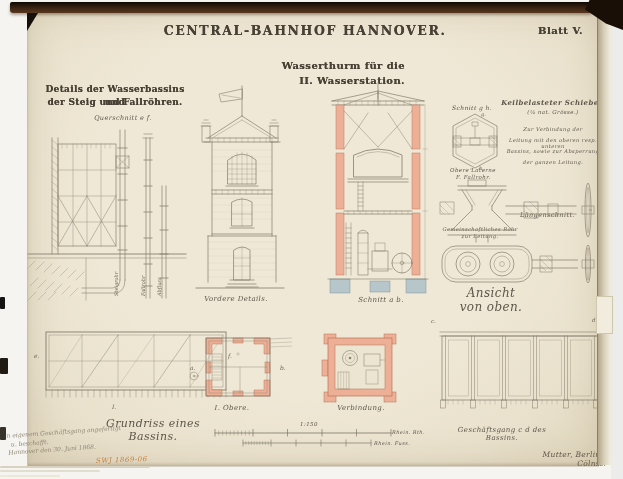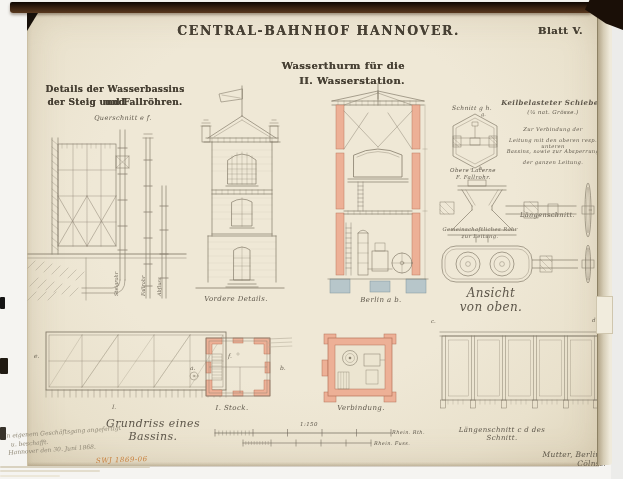--- a/index.html
+++ b/index.html
@@ -21,21 +21,21 @@
              background:linear-gradient(90deg,#b3a68a,#d6cdb6 40%,#efeadb 85%);
              border-left:1px solid #8d8164;border-radius:0 3px 3px 0;}
   .right-margin{position:absolute;left:611px;top:0;width:12px;height:479px;background:#ececea;z-index:4;}
   .edge-tab{position:absolute;left:596px;top:296px;width:15px;height:36px;background:#f1ecdd;
             border:1px solid #cfc6ae;z-index:6;}
   .mark{position:absolute;z-index:7;border-radius:1px;}
   .stackline{position:absolute;z-index:5;height:2px;border-radius:1px;}
   .bottom-shadow{position:absolute;left:28px;top:462px;width:571px;height:5px;z-index:3;
             background:linear-gradient(180deg,rgba(120,100,70,0),rgba(120,100,70,.28));}
   .print{color:#474034;text-shadow:0 0 .4px #5a5344;}
-  .t-title{font-size:12.5px;font-weight:bold;letter-spacing:1.6px;text-align:right;}
+  .t-title{font-size:12.5px;font-weight:bold;letter-spacing:1.6px;text-align:center;}
   .t-blatt{font-size:10px;font-weight:bold;letter-spacing:.5px;}
   .t-sub{font-size:10px;font-weight:bold;letter-spacing:.4px;text-align:right;line-height:14px;}
   .t-head{font-size:9px;font-weight:bold;letter-spacing:.3px;text-align:center;line-height:12.5px;}
   .cap{font-style:italic;color:#5d564a;letter-spacing:.4px;}
   .ctr{text-align:center;}
   .tiny{font-size:5.5px;}
   .mark-letter{font-style:italic;color:#6a6254;font-size:6px;}
   .hand{font-style:italic;color:#8f8775;font-size:6px;line-height:8.5px;transform:rotate(-4deg);transform-origin:0 0;}
   .inv{font-style:italic;color:#c9813e;font-size:7px;letter-spacing:.5px;transform:rotate(-2deg);}
   .pub{font-style:italic;color:#5f584a;font-size:7.5px;text-align:right;letter-spacing:.3px;}
@@ -67,28 +67,28 @@
 
   <div class="abs print t-title" style="left:150px;top:23px;width:310px;">CENTRAL-BAHNHOF HANNOVER.</div>
   <div class="abs print t-blatt" style="left:538px;top:25px;">Blatt V.</div>
   <div class="abs print t-sub" style="left:255px;top:59px;width:150px;">Wasserthurm für die</div>
   <div class="abs print t-sub" style="left:255px;top:74px;width:150px;">II. Wasserstation.</div>
   <div class="abs print t-head" style="left:40px;top:83px;width:150px;">Details der Wasserbassins und</div>
   <div class="abs print t-head" style="left:40px;top:96px;width:150px;">der Steig und Fallröhren.</div>
 
   <div class="abs cap ctr" style="left:88px;top:114px;width:70px;font-size:6.5px;">Querschnitt e f.</div>
   <div class="abs cap ctr" style="left:200px;top:295px;width:72px;font-size:7px;">Vordere Details.</div>
-  <div class="abs cap ctr" style="left:350px;top:296px;width:62px;font-size:7px;">Berlin a b.</div>
+  <div class="abs cap ctr" style="left:350px;top:296px;width:62px;font-size:7px;">Schnitt a b.</div>
   <div class="abs cap" style="left:452px;top:104px;font-size:6px;">Schnitt g h.</div>
   <div class="abs cap" style="left:520px;top:211px;font-size:6.5px;">Längenschnitt.</div>
   <div class="abs cap ctr" style="left:455px;top:286px;width:72px;font-size:12px;">Ansicht von oben.</div>
   <div class="abs cap ctr" style="left:100px;top:417px;width:106px;font-size:11px;">Grundriss eines Bassins.</div>
-  <div class="abs cap ctr" style="left:204px;top:404px;width:56px;font-size:7px;">I. Stock.</div>
+  <div class="abs cap ctr" style="left:204px;top:404px;width:56px;font-size:7px;">I. Obere.</div>
   <div class="abs cap ctr" style="left:330px;top:404px;width:62px;font-size:7px;">Verbindung.</div>
-  <div class="abs cap ctr" style="left:446px;top:426px;width:112px;font-size:7px;">Längenschnitt c d des Schnitt.</div>
+  <div class="abs cap ctr" style="left:446px;top:426px;width:112px;font-size:7px;">Geschäftsgang c d des Bassins.</div>
 
   <div class="abs cap ctr" style="left:500px;top:98px;width:106px;font-size:7px;font-weight:bold;">Keilbelasteter Schieber.</div>
   <div class="abs cap ctr" style="left:500px;top:109px;width:106px;font-size:5.5px;">(¼ nat. Grösse.)</div>
   <div class="abs cap ctr" style="left:500px;top:126px;width:106px;font-size:5.2px;">Zur Verbindung der</div>
   <div class="abs cap ctr" style="left:500px;top:137px;width:106px;font-size:5.2px;">Leitung mit den oberen resp. unteren</div>
   <div class="abs cap ctr" style="left:500px;top:148px;width:106px;font-size:5.2px;">Bassins, sowie zur Absperrung</div>
   <div class="abs cap ctr" style="left:500px;top:159px;width:106px;font-size:5.2px;">der ganzen Leitung.</div>
 
   <div class="abs cap" style="left:450px;top:167px;font-size:5.5px;">Obere Laterne</div>
   <div class="abs cap" style="left:456px;top:174px;font-size:5.5px;">F. Fallrohr.</div>

